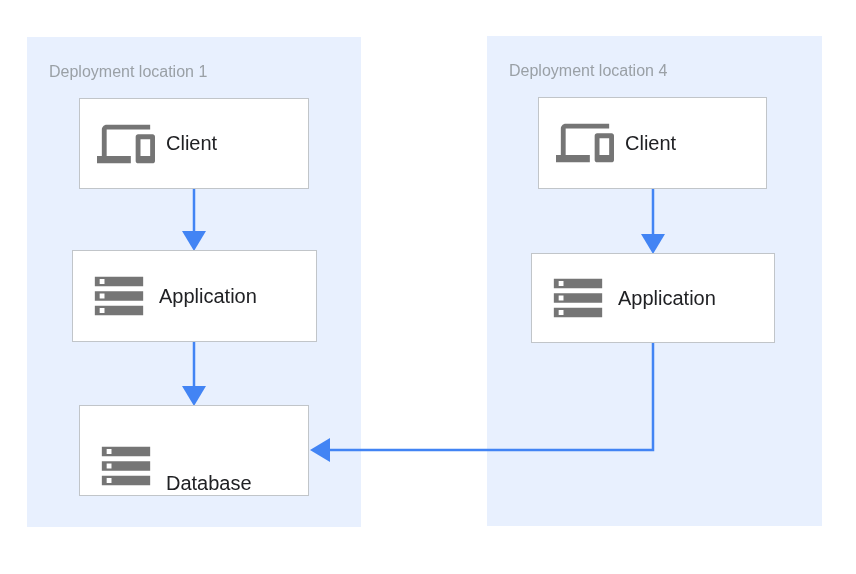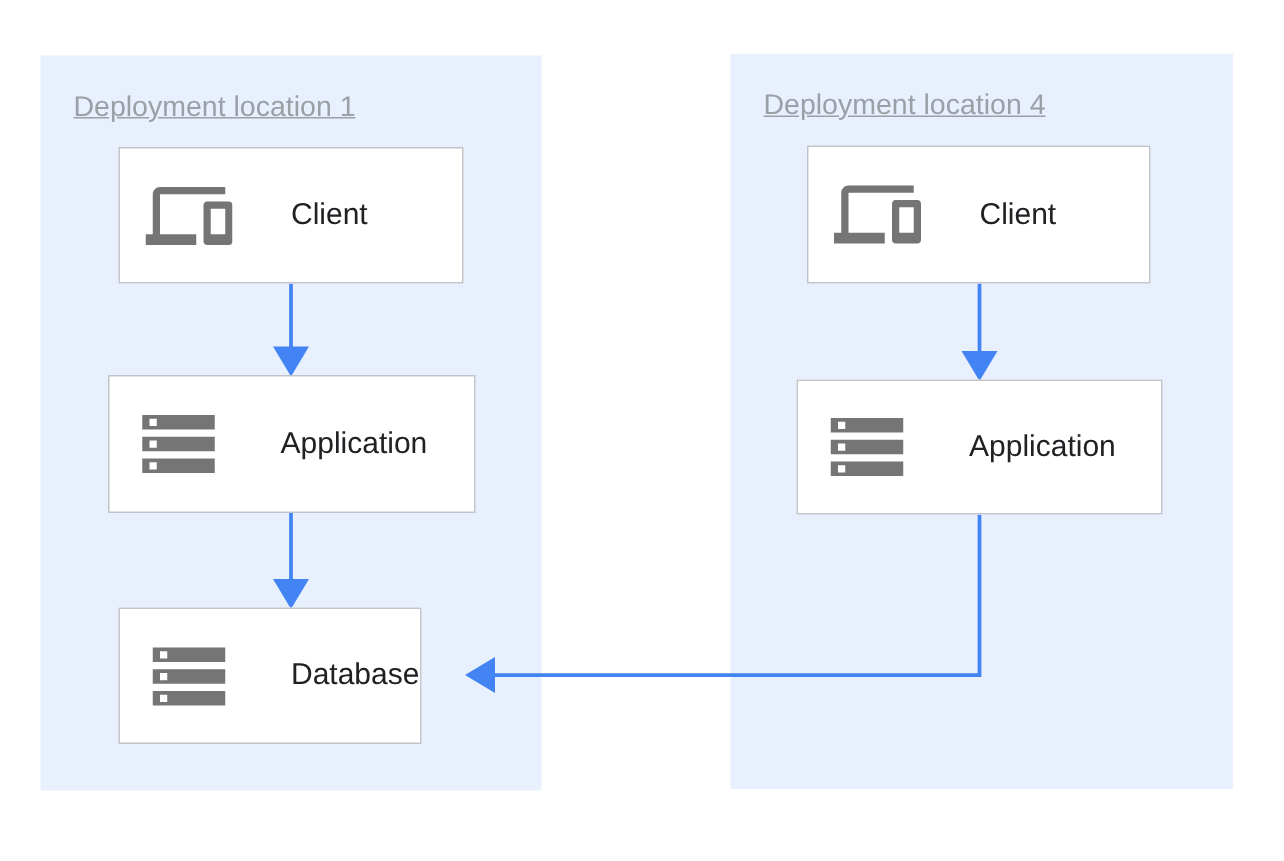--- a/index.html
+++ b/index.html
@@ -18,25 +18,24 @@
     position: absolute;
     background: #e8f0fe;
   }
   .panel-1 { left: 27px;  top: 37px; width: 334px; height: 490px; }
   .panel-2 { left: 487px; top: 36px; width: 335px; height: 490px; }
 
   .panel-title {
     position: absolute;
     left: 22px;
     top: 24px;
-    font-size: 19px;
+    font-size: 16px;
     line-height: 22px;
     color: #9aa0a6;
     white-space: nowrap;
-    text-decoration: underline;
   }
 
   
   .edges {
     position: absolute;
     left: 0; top: 0;
     width: 856px; height: 574px;
     pointer-events: none;
   }
   .edge-line {
@@ -57,29 +56,29 @@
     padding-left: 17px;
   }
   .node .icon {
     flex: 0 0 auto;
     display: flex;
     align-items: center;
     justify-content: center;
   }
   .node .icon svg { display: block; fill: #757575; }
   .node .label {
-    margin-left: 39px;
+    margin-left: 11px;
     font-size: 20px;
     color: #202124;
     white-space: nowrap;
   }
 
   #node-client-1      { left: 79px;  top: 98px;  width: 230px; height: 91px; }
   #node-application-1 { left: 72px;  top: 250px; width: 245px; height: 92px; }
-  #node-database-1    { left: 79px;  top: 405px; width: 202px; height: 91px; }
+  #node-database-1    { left: 79px;  top: 405px; width: 230px; height: 91px; align-items: flex-end; }
   #node-client-2      { left: 538px; top: 97px;  width: 229px; height: 92px; }
   #node-application-2 { left: 531px; top: 253px; width: 244px; height: 90px; }
 </style>
 </head>
 <body>
 
 <div class="canvas">
 
   <section class="panel panel-1">
     <div class="panel-title">Deployment location 1</div>

